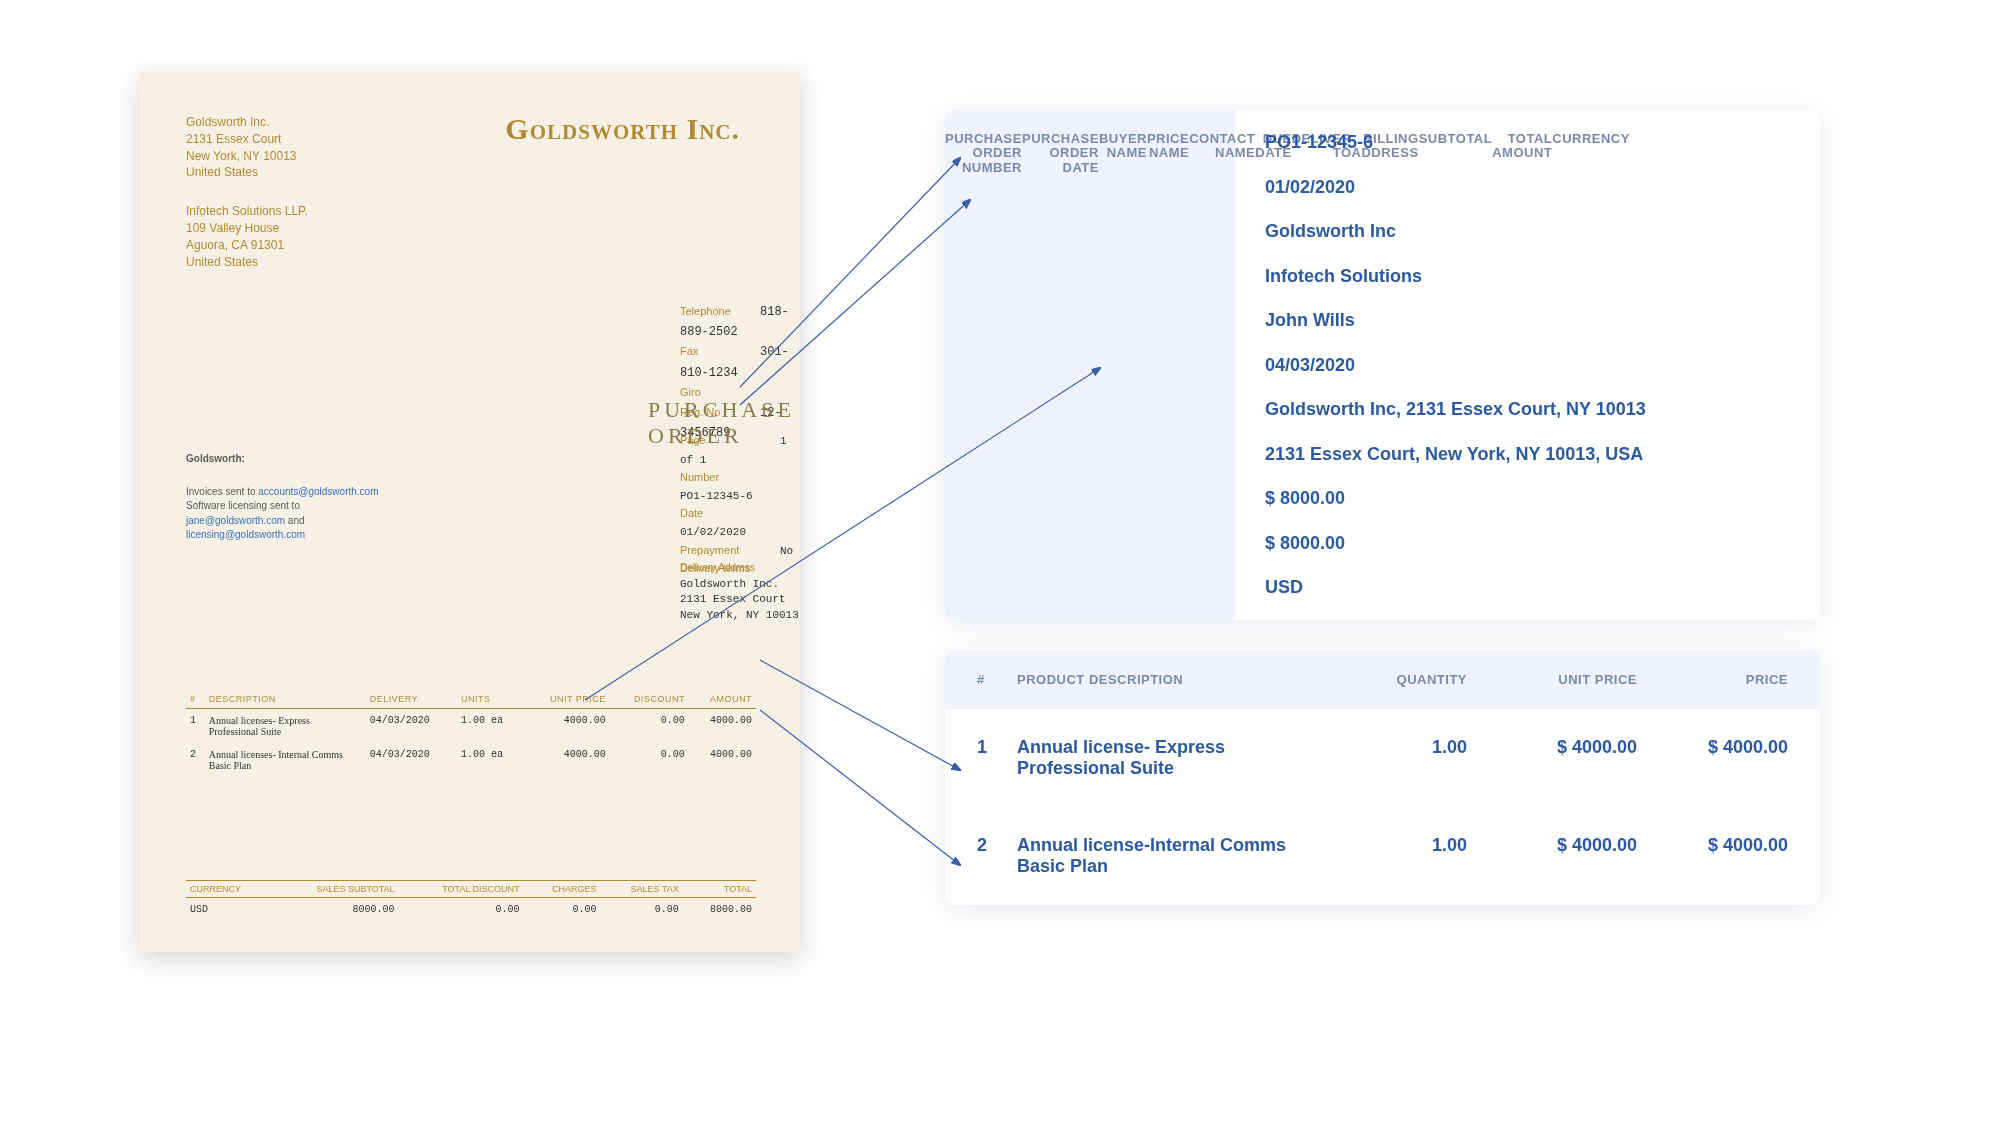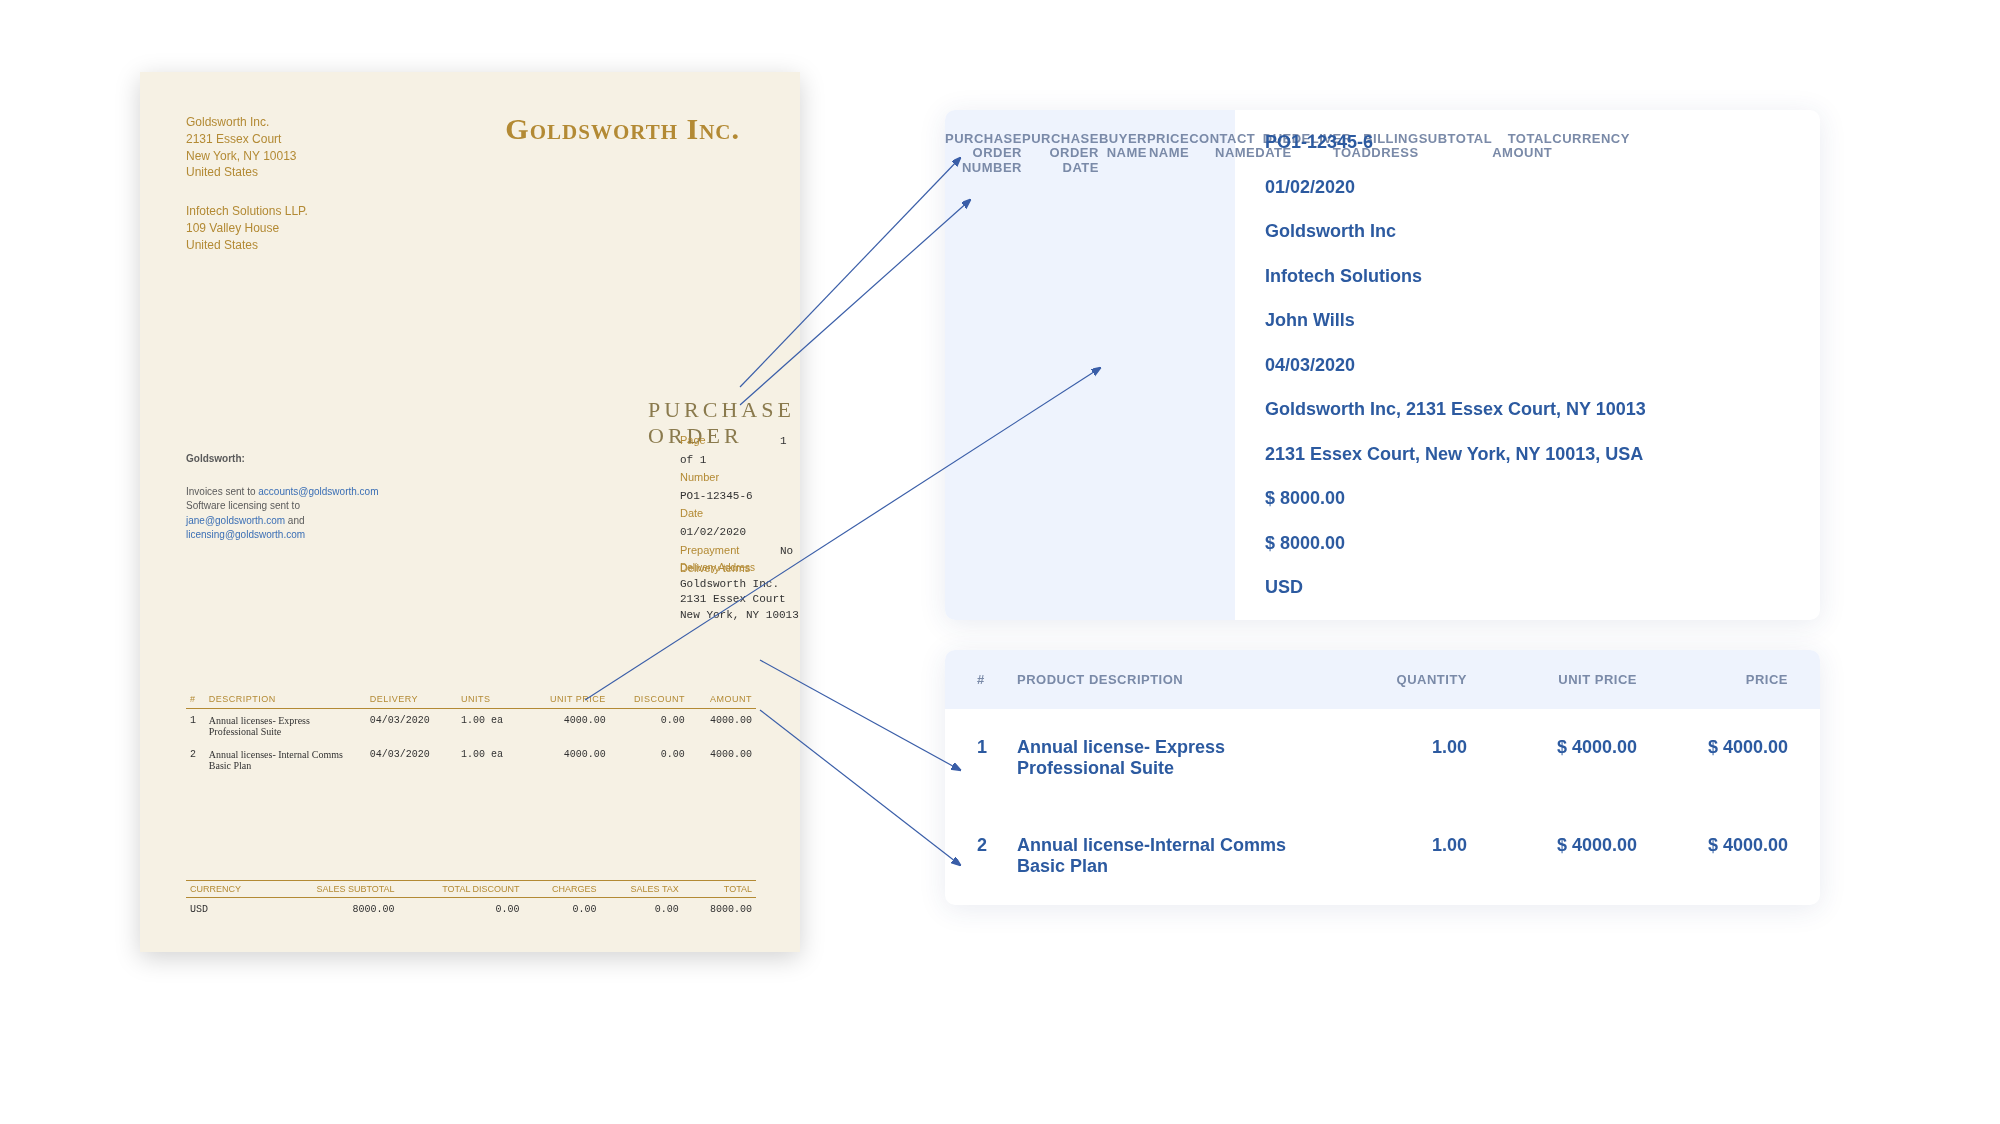--- a/index.html
+++ b/index.html
@@ -231,23 +231,30 @@
 
   <div class="buyer-addr">
     <div>Goldsworth Inc.</div>
     <div>2131 Essex Court</div>
     <div>New York, NY 10013</div>
     <div>United States</div>
   </div>
   <div class="vendor-addr">
     <div>Infotech Solutions LLP.</div>
     <div>109 Valley House</div>
+    <div>Aguora, CA 91301</div>
     <div>United States</div>
   </div>
 
+  <div class="contact-block">
+    <div><span class="lbl">Telephone</span><span class="val">818-889-2502</span></div>
+    <div><span class="lbl">Fax</span><span class="val">301-810-1234</span></div>
+    <div><span class="lbl">Giro</span><span class="val"></span></div>
+    <div><span class="lbl">Reg. No</span><span class="val">12-3456789</span></div>
+  </div>
 
   <div class="po-title">PURCHASE ORDER</div>
 
   <div class="po-meta">
     <div><span class="lbl">Page</span><span class="val">1 of 1</span></div>
     <div><span class="lbl">Number</span><span class="val">PO1-12345-6</span></div>
     <div><span class="lbl">Date</span><span class="val">01/02/2020</span></div>
     <div><span class="lbl">Prepayment</span><span class="val">No</span></div>
     <div><span class="lbl">Delivery terms</span><span class="val"></span></div>
   </div>

